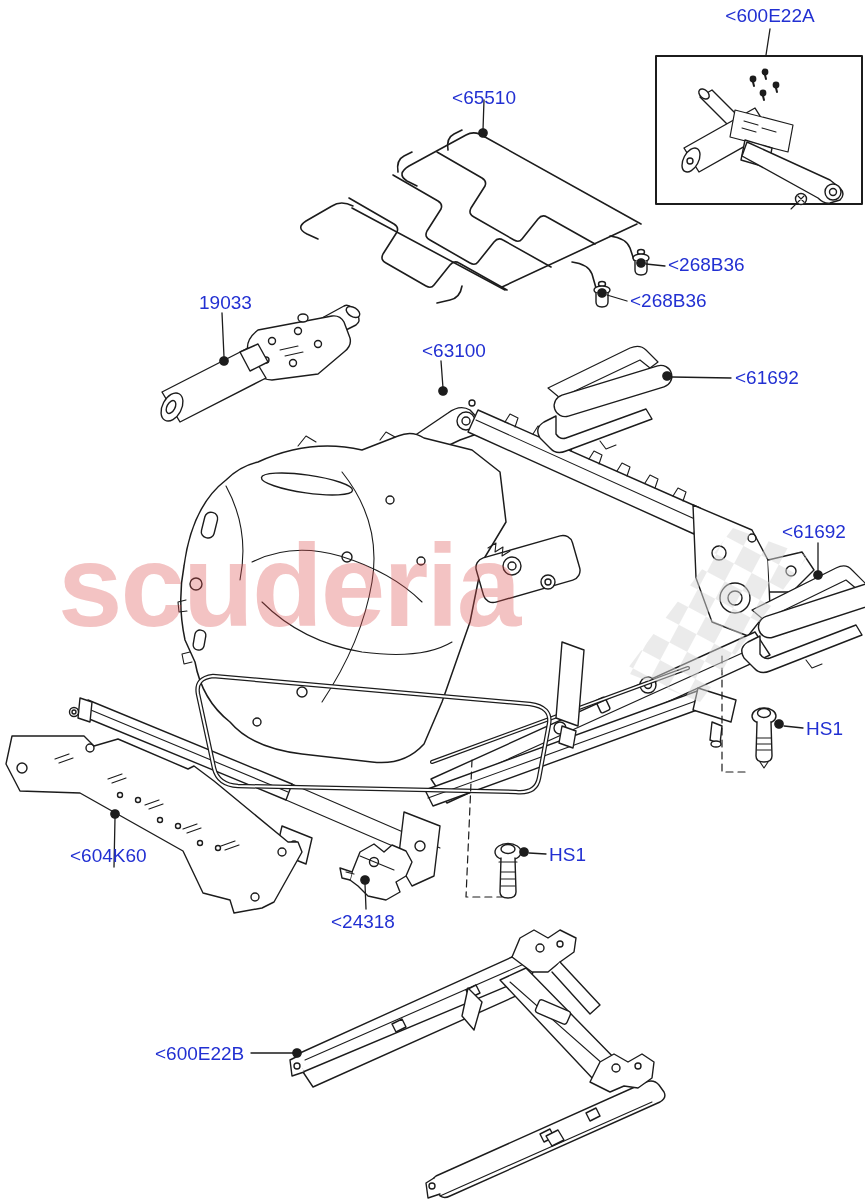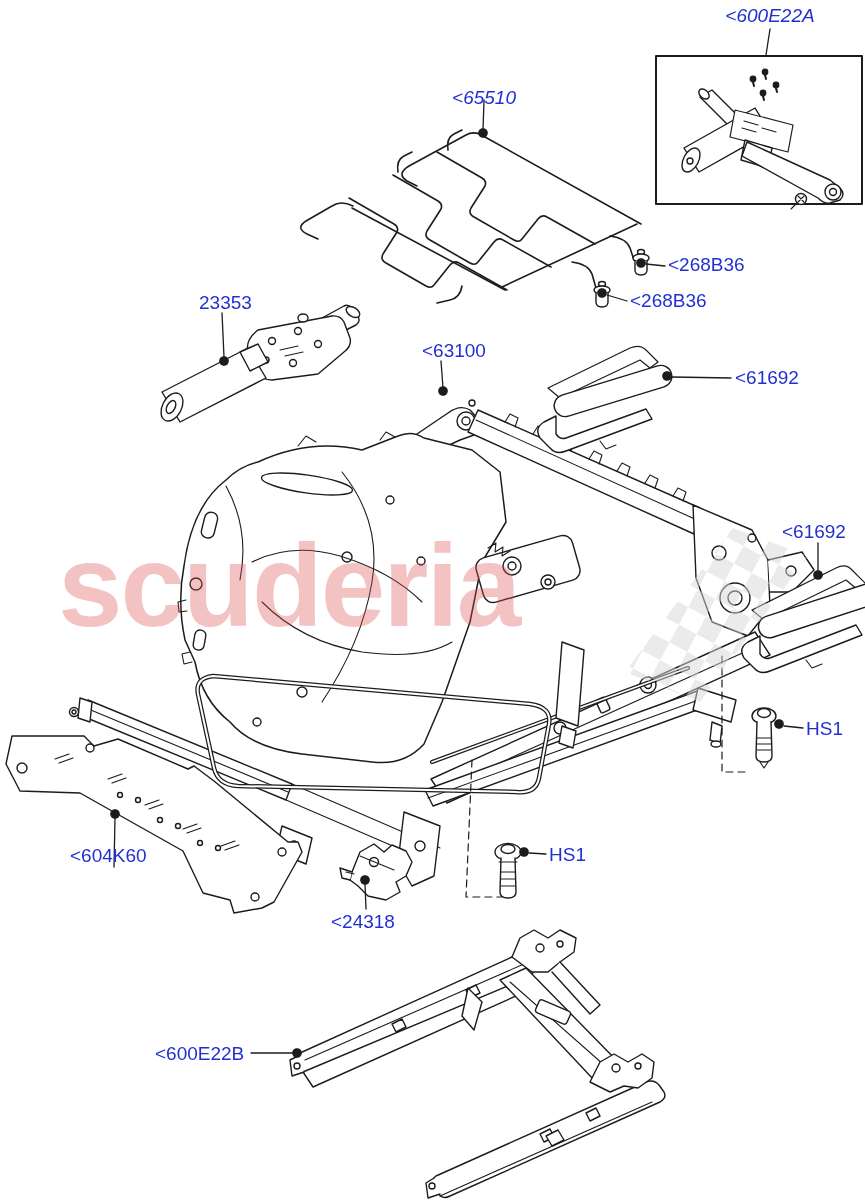--- a/index.html
+++ b/index.html
@@ -7,21 +7,21 @@
          font-family:"Liberation Sans",sans-serif;}
   .artwork{position:absolute;left:0;top:0;z-index:1;}
   
   .watermark{position:absolute;left:0;top:0;width:865px;height:968px;z-index:2;pointer-events:none;}
   .wm-brand{position:absolute;left:58px;top:528px;font-size:116px;font-weight:bold;
             letter-spacing:-2px;line-height:1;color:rgba(219,78,78,0.34);}
   .wm-sub{position:absolute;left:78px;top:628px;font-size:47px;font-weight:bold;
           letter-spacing:44px;word-spacing:34px;color:rgba(168,144,144,0.40);}
   .labels{position:absolute;left:0;top:0;width:865px;height:1200px;z-index:3;}
   .plabel{position:absolute;font-size:19px;color:#2230d2;white-space:nowrap;cursor:pointer;}
-  .ctr{transform:translateX(-50%);font-style:italic;}
+  .ctr{transform:translateX(-50%);}
 </style>
 </head>
 <body>
 
 <div class="stage">
 
   <svg class="artwork" width="865" height="1200" viewBox="0 0 865 1200" fill="none" stroke="#1c1c1c" stroke-width="1.4" stroke-linecap="round" stroke-linejoin="round">
 
     <g>
       <rect x="656" y="56" width="206" height="148" fill="#fff" stroke-width="2"></rect>
@@ -291,21 +291,21 @@
       <polygon points="733,528 808,556 700,702 625,672" fill="url(#checks)" opacity="0.5"></polygon>
     </svg>
     <div class="wm-brand">scuderia</div>
   </div>
 
   <div class="labels">
     <div class="plabel ctr" style="left:770px;top:5px">&lt;600E22A</div>
     <div class="plabel ctr" style="left:484px;top:87px">&lt;65510</div>
     <div class="plabel" style="left:668px;top:254px">&lt;268B36</div>
     <div class="plabel" style="left:630px;top:290px">&lt;268B36</div>
-    <div class="plabel" style="left:199px;top:292px">23353</div>
+    <div class="plabel" style="left:199px;top:292px">19033</div>
     <div class="plabel" style="left:422px;top:340px">&lt;63100</div>
     <div class="plabel" style="left:735px;top:367px">&lt;61692</div>
     <div class="plabel" style="left:782px;top:521px">&lt;61692</div>
     <div class="plabel" style="left:806px;top:718px">HS1</div>
     <div class="plabel" style="left:549px;top:844px">HS1</div>
     <div class="plabel" style="left:70px;top:845px">&lt;604K60</div>
     <div class="plabel" style="left:331px;top:911px">&lt;24318</div>
     <div class="plabel" style="left:155px;top:1043px">&lt;600E22B</div>
   </div>
 

